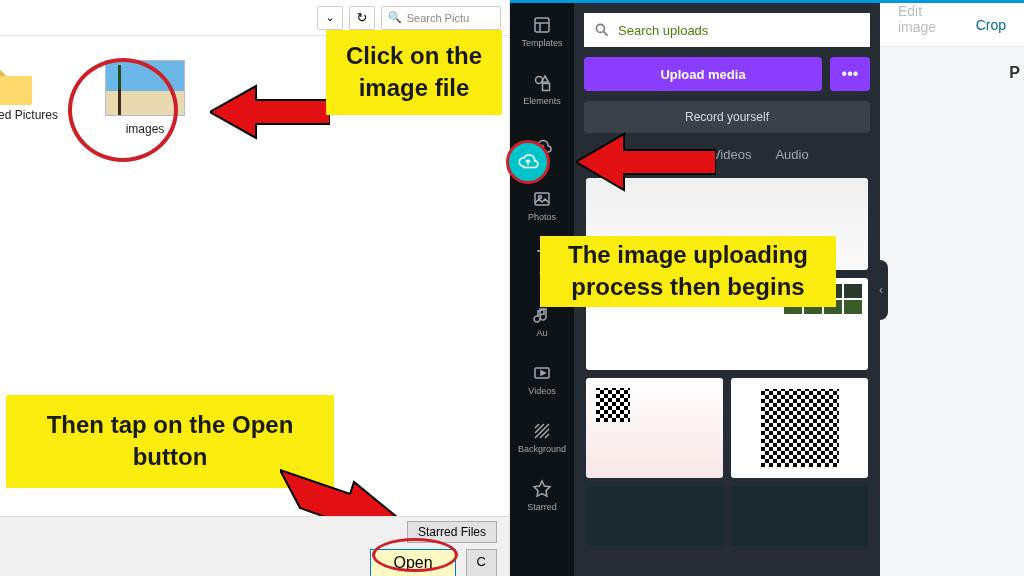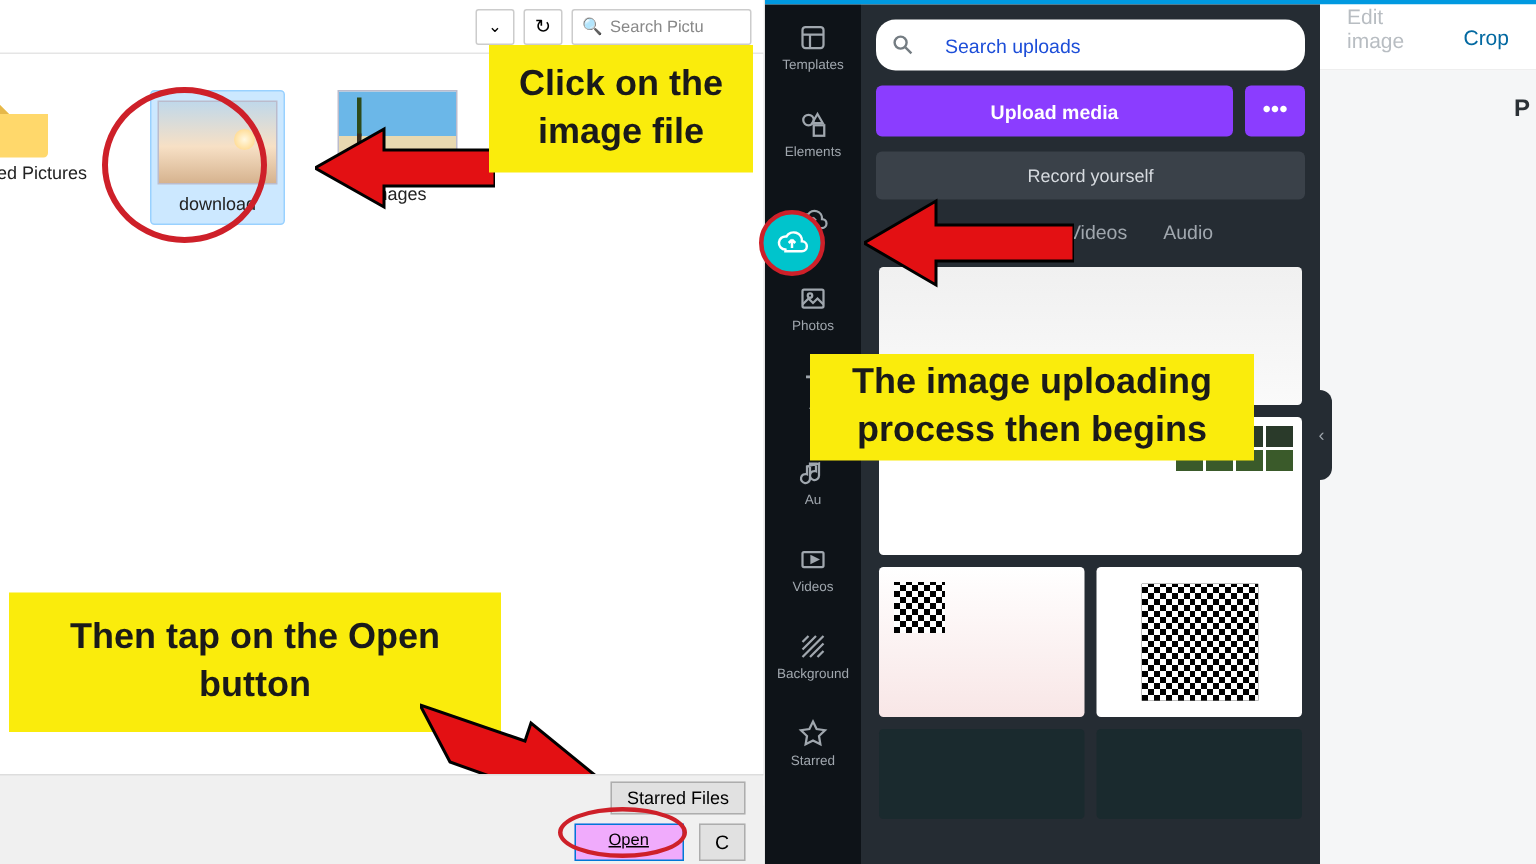--- a/index.html
+++ b/index.html
@@ -31,34 +31,34 @@
 .anno1 { top:30px; left:326px; width:176px; font-size:24px; }
 .anno2 { top:395px; left:6px; width:328px; font-size:24px; padding:14px 10px; }
 
 
 .arrow { position:absolute; pointer-events:none; }
 
 
 .bottom { position:absolute; bottom:0; left:0; right:0; height:60px; background:#f0f0f0; border-top:1px solid #ddd; }
 .filetype { position:absolute; right:12px; top:4px; display:flex; gap:10px; align-items:center; }
 .cf { border:1px solid #adadad; background:#e1e1e1; padding:3px 10px; font-size:12px; }
-.openbtn { border:1px solid #0078d7; background:#f0abfc; padding:4px 22px; font-size:11px;text-decoration:underline; }
+.openbtn { border:1px solid #0078d7; background:#fef9c3; padding:4px 22px; font-size:16px;text-decoration:underline; }
 .cancelbtn { border:1px solid #adadad; background:#e1e1e1; padding:4px 10px; font-size:13px; }
 .open-circle { position:absolute; width:86px; height:34px; border:3px solid #ce2029; border-radius:50%/50%; right:51px; bottom:4px; pointer-events:none; }
 .fn { position:absolute; left:0; bottom:38px; right:0; height:22px; border-top:1px solid #e5e5e5; border-bottom:1px solid #e5e5e5; background:#fff;}
 .fn .v { position:absolute; right:112px; top:3px; font-size:12px; color:#666;}
 
 
 .topbar-r { position:absolute; top:0; left:0; right:0; height:3px; background:#0099e0; }
 .canva { position:absolute; top:3px; left:0; bottom:0; width:370px; display:flex; }
 .nav { width:64px; background:#0e1318; display:flex; flex-direction:column; align-items:center; padding-top:0; gap:2px; }
 .nav-item { width:64px; height:56px; display:flex; flex-direction:column; align-items:center; justify-content:center; color:#a0a7ae; font-size:9px; gap:3px; cursor:pointer; }
 .nav-ico { width:20px; height:20px; display:flex; align-items:center; justify-content:center; }
 .panel { flex:1; background:#252c33; display:flex; flex-direction:column; padding:10px; gap:10px; position:relative; }
-.search-up { background:#fff; border-radius:13px; height:34px; display:flex; align-items:center; padding:0 10px; gap:20px; color:#1d4ed8; font-size:13px; }
+.search-up { background:#fff; border-radius:0; height:34px; display:flex; align-items:center; padding:0 10px; gap:8px; color:#4d7c0f; font-size:13px; }
 .upload-row { display:flex; gap:8px; }
 .upload { flex:1; background:#8b3dff; color:#fff; border-radius:4px; height:34px; display:flex; align-items:center; justify-content:center; font-weight:600; font-size:13px; }
 .upload-more { width:40px; background:#8b3dff; color:#fff; border-radius:4px; display:flex; align-items:center; justify-content:center; font-size:16px; }
 .record { background:#3a4149; color:#d6dadf; border-radius:4px; height:32px; display:flex; align-items:center; justify-content:center; font-size:12px; }
 .tabs { display:flex; gap:24px; justify-content:center; color:#a0a7ae; font-size:13px; padding:4px 0; }
 .grid { flex:1; display:grid; grid-template-columns:1fr 1fr; gap:8px; align-content:start; padding:2px; }
 .tile { background:#fff; border-radius:3px; }
 .t1 { height:92px; grid-column:1/3; background:linear-gradient(#f0f0f0,#fafafa); }
 .t2 { height:92px; grid-column:1/3; background:#fff; position:relative; }
 .t3 { height:100px; background:linear-gradient(#fff,#f8e6e6); position:relative; }
@@ -98,24 +98,20 @@
       </div>
     </div>
 
     <div class="files">
       <div class="file-item" style="margin-left:-20px;">
         <svg class="folder-svg" viewBox="0 0 56 48">
             <path d="M4 10h16l6 6h26v26a3 3 0 0 1-3 3H7a3 3 0 0 1-3-3z" fill="#ffd86b"></path>
             <path d="M4 10h16l6 6H4z" fill="#e6b84a"></path>
           </svg>
         <div>ved Pictures</div>
-      </div>
-      <div class="file-item selected">
-        <div class="file-thumb beach"></div>
-        <div>download</div>
       </div>
       <div class="file-item">
         <div class="file-thumb trop"></div>
         <div>images</div>
       </div>
     </div>
 
     <div class="red-circle"></div>
 
     <svg class="arrow" style="top:80px; left:210px;" width="120" height="64" viewBox="0 0 120 64">

